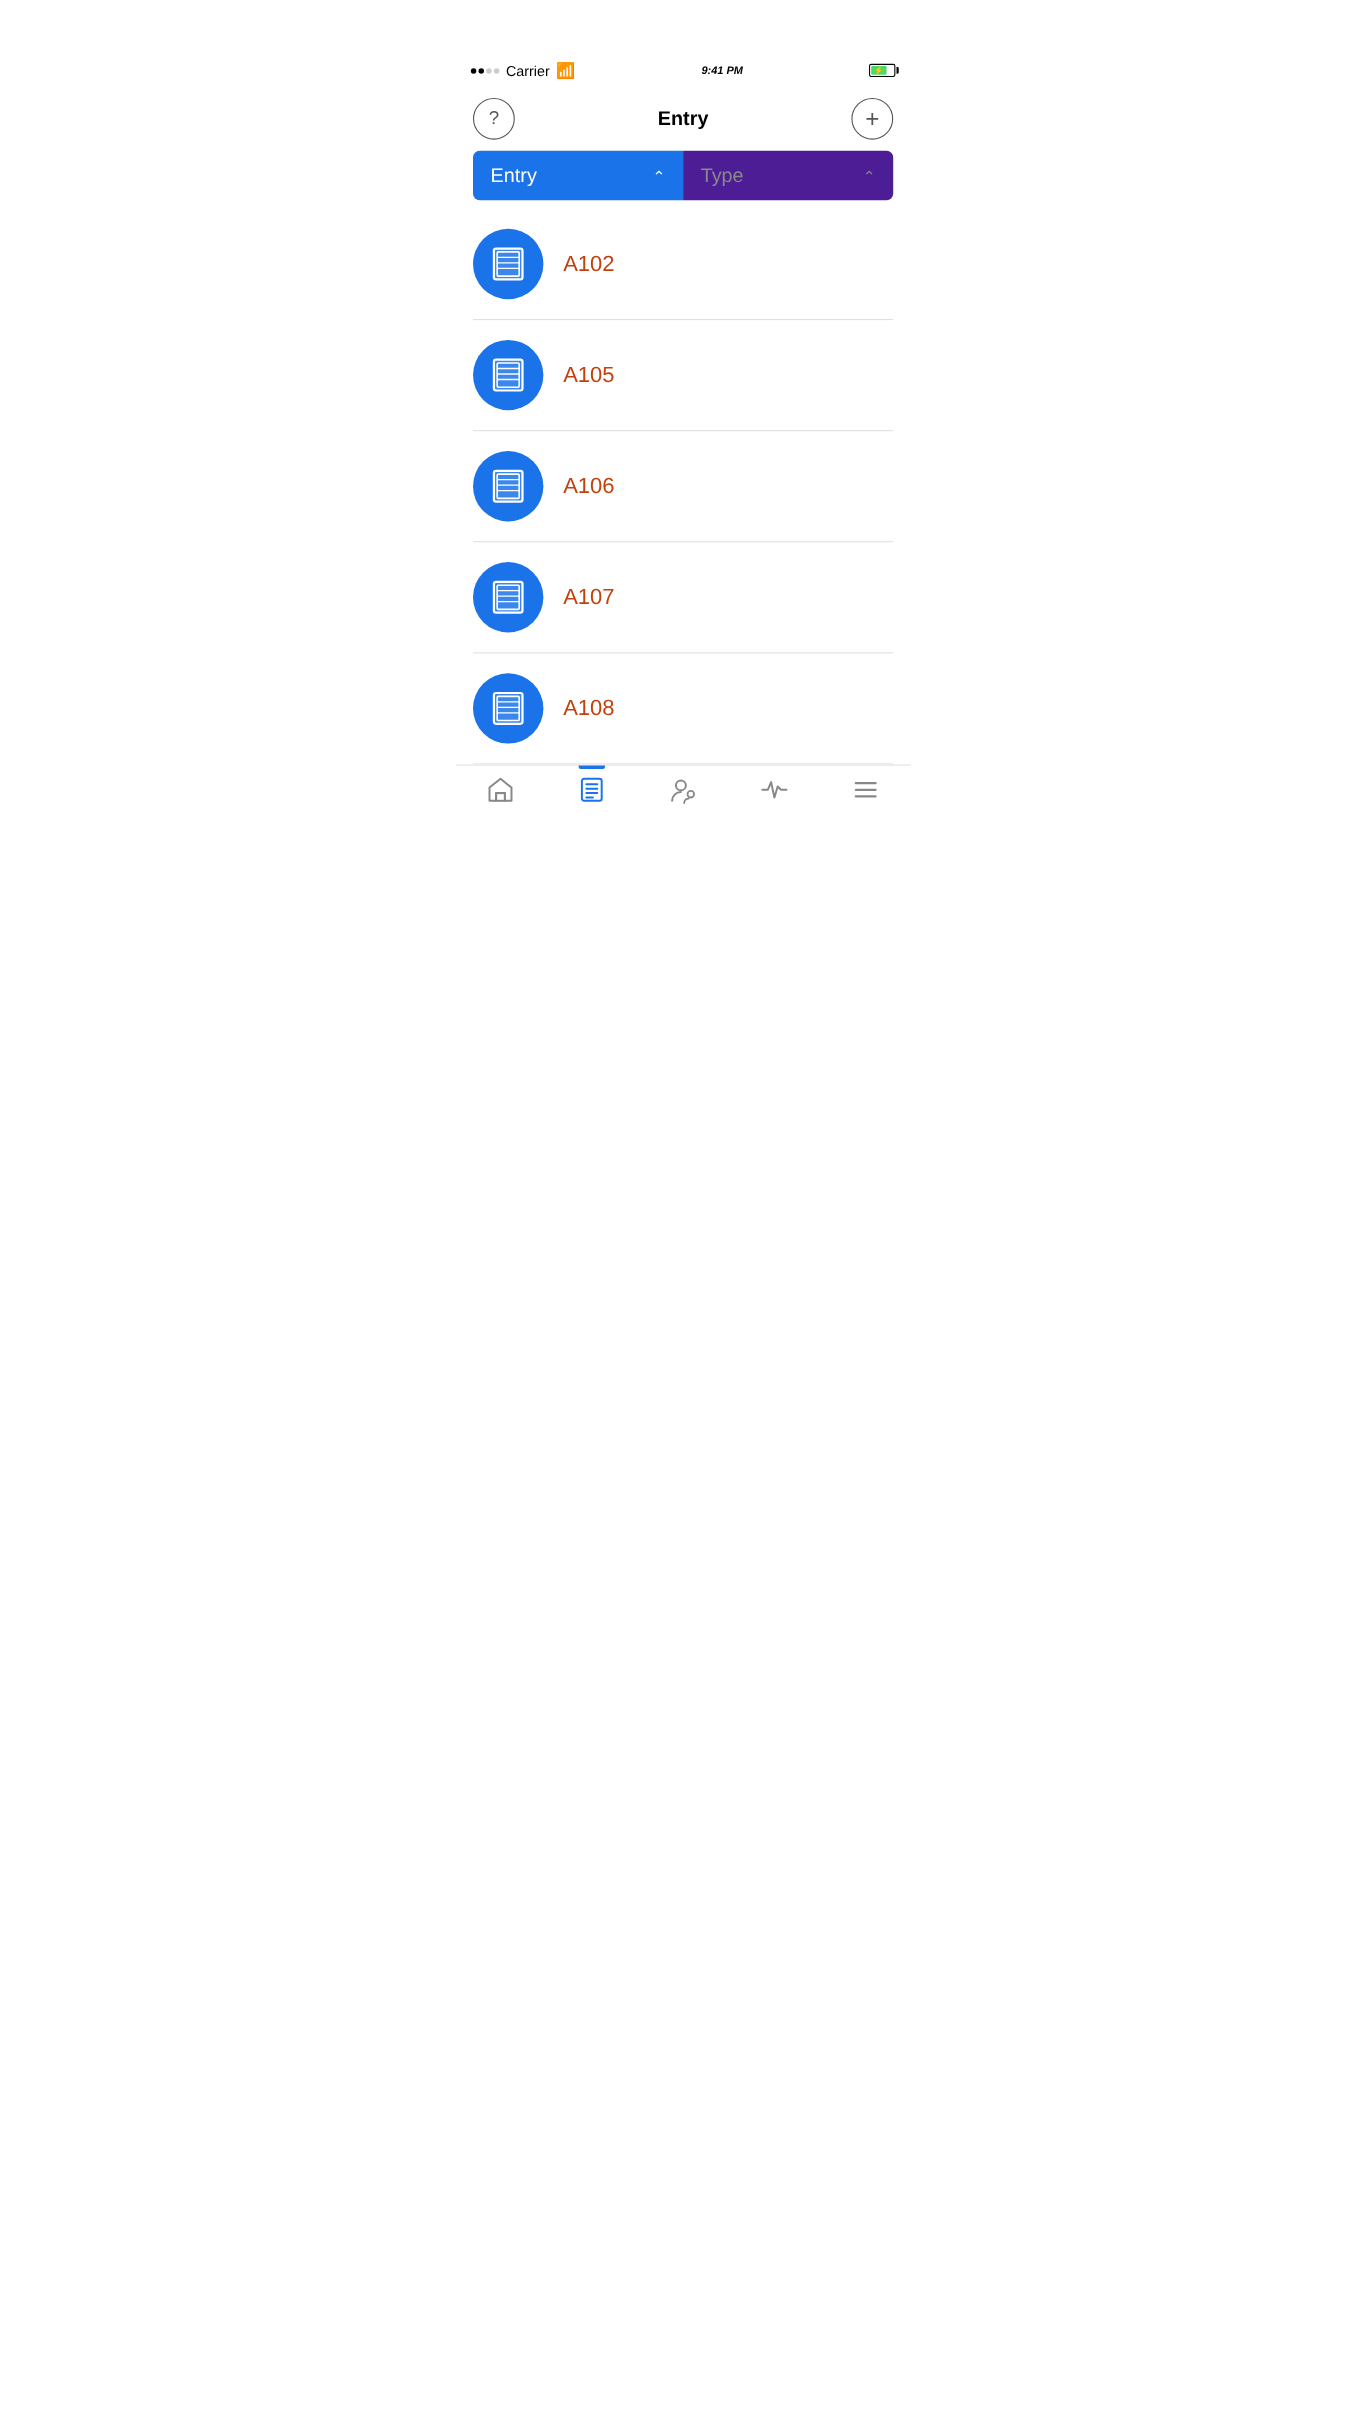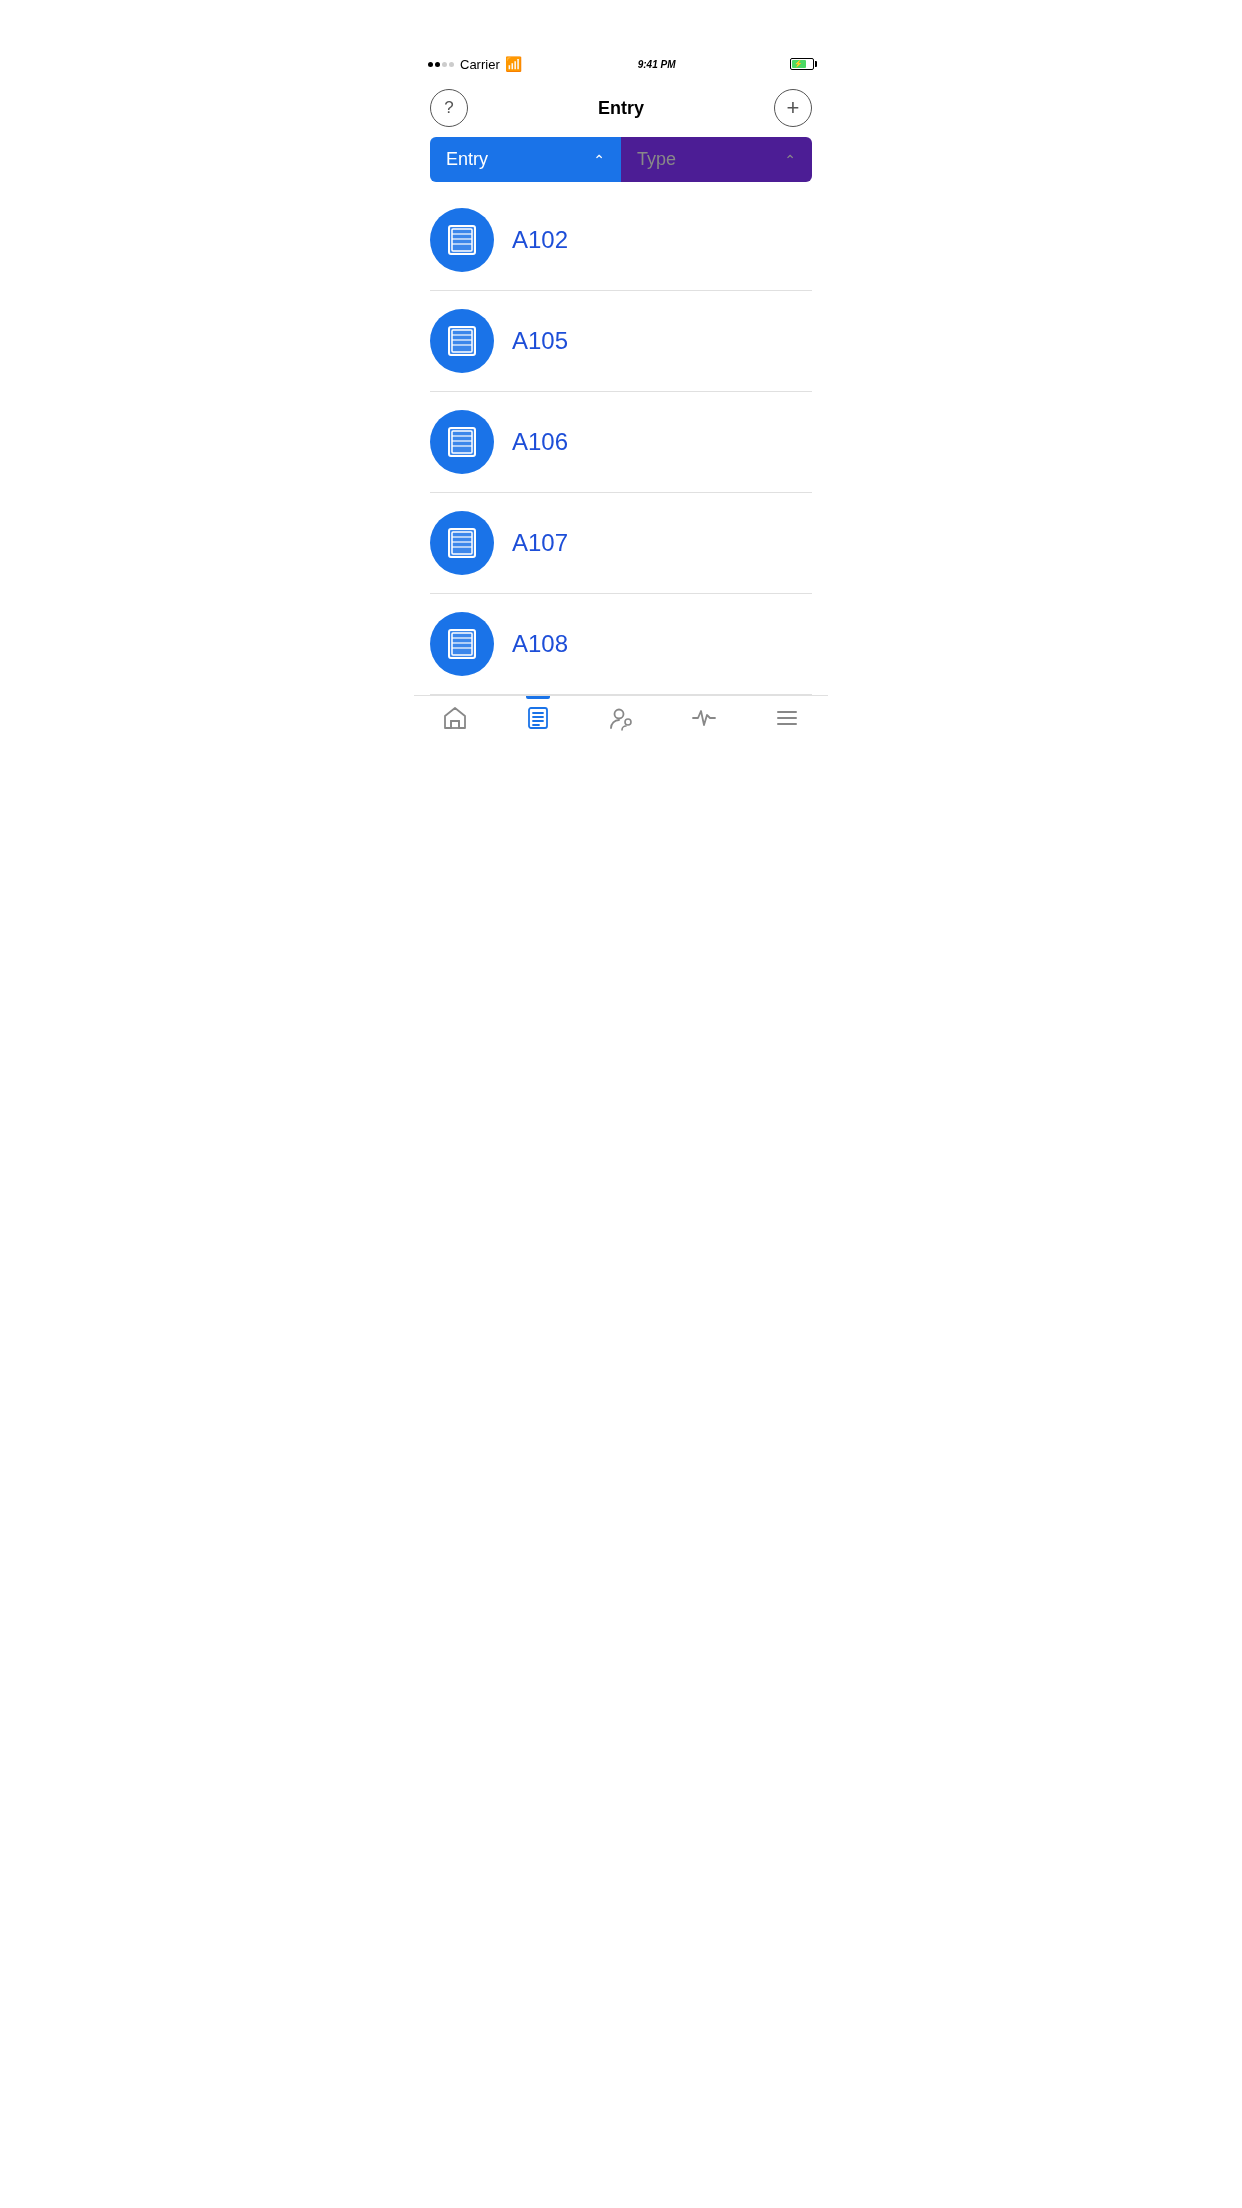--- a/index.html
+++ b/index.html
@@ -110,21 +110,21 @@
     }
     .item-icon {
       width: 64px; height: 64px; border-radius: 50%;
       background: #1a73e8; display: flex; align-items: center;
       justify-content: center; flex-shrink: 0;
     }
     .door-icon-svg {
       width: 36px; height: 36px;
     }
     .item-label {
-      font-size: 24px; color: #1d4ed8; font-weight: 400; text-align: right;
+      font-size: 20px; color: #c2410c; font-weight: 400; text-align: right;
     }
 
     
     .tab-bar {
       display: flex;
       border-top: 1px solid #e0e0e0;
       background: #fff;
       padding: 8px 0 10px;
     }
     .tab-item {

